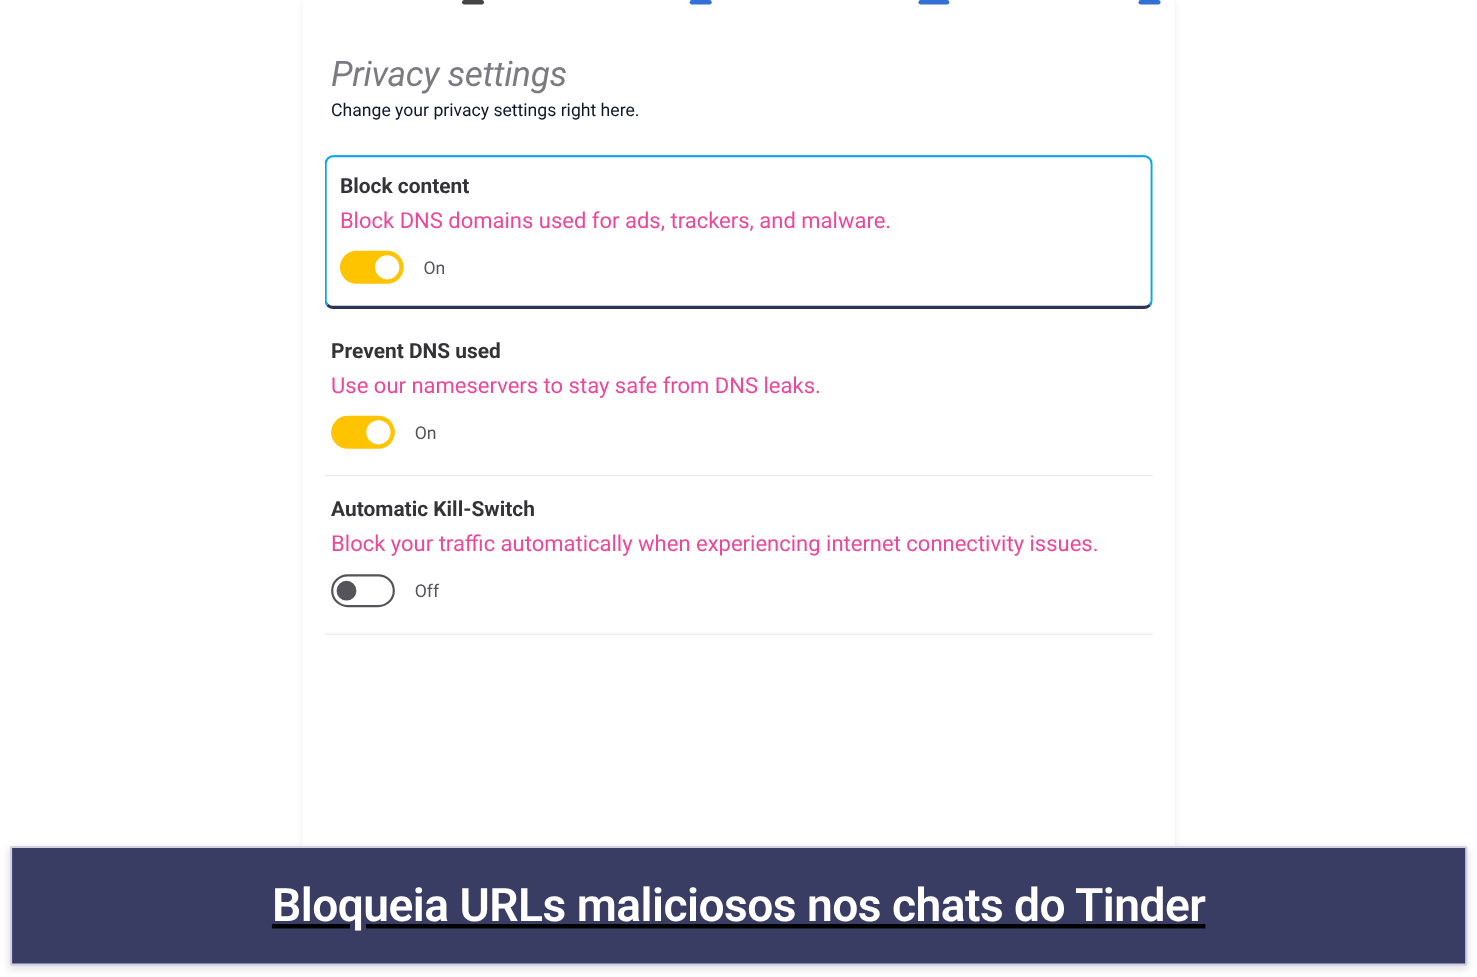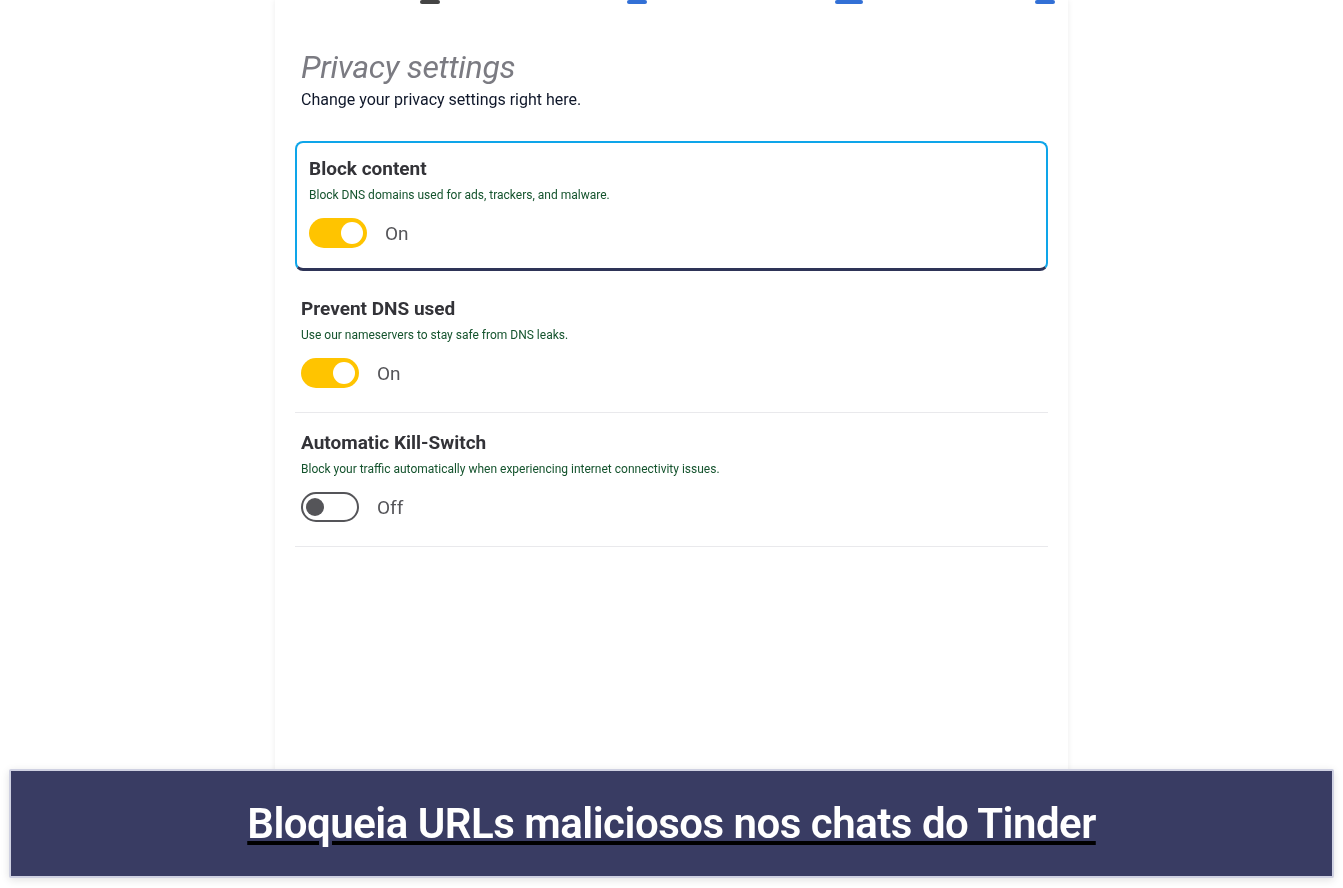--- a/index.html
+++ b/index.html
@@ -68,22 +68,22 @@
       margin-bottom: 8px;
       border-bottom: 3px solid #2e3457;
     }
     .setting-title {
       font-size: 19px;
       font-weight: 700;
       color: #333338;
       margin-bottom: 8px;
     }
     .setting-desc {
-      font-size: 12px;
-      color: #14532d;
+      font-size: 20px;
+      color: #ec4899;
       margin-bottom: 16px;
     }
     .toggle-row {
       display: flex;
       align-items: center;
       gap: 18px;
     }
     .toggle {
       width: 58px;
       height: 30px;
@@ -110,21 +110,21 @@
       background: #ffffff;
       right: 4px;
     }
     .toggle.off .toggle-knob {
       background: #555559;
       left: 3px;
       width: 18px;
       height: 18px;
     }
     .toggle-label {
-      font-size: 19px;
+      font-size: 16px;
       color: #555559;
     }
     .caption-banner {
       position: absolute;
       left: 9px;
       right: 9px;
       bottom: 10px;
       background: #393c63;
       border: 2px solid #cfd1e2;
       border-radius: 2px;

